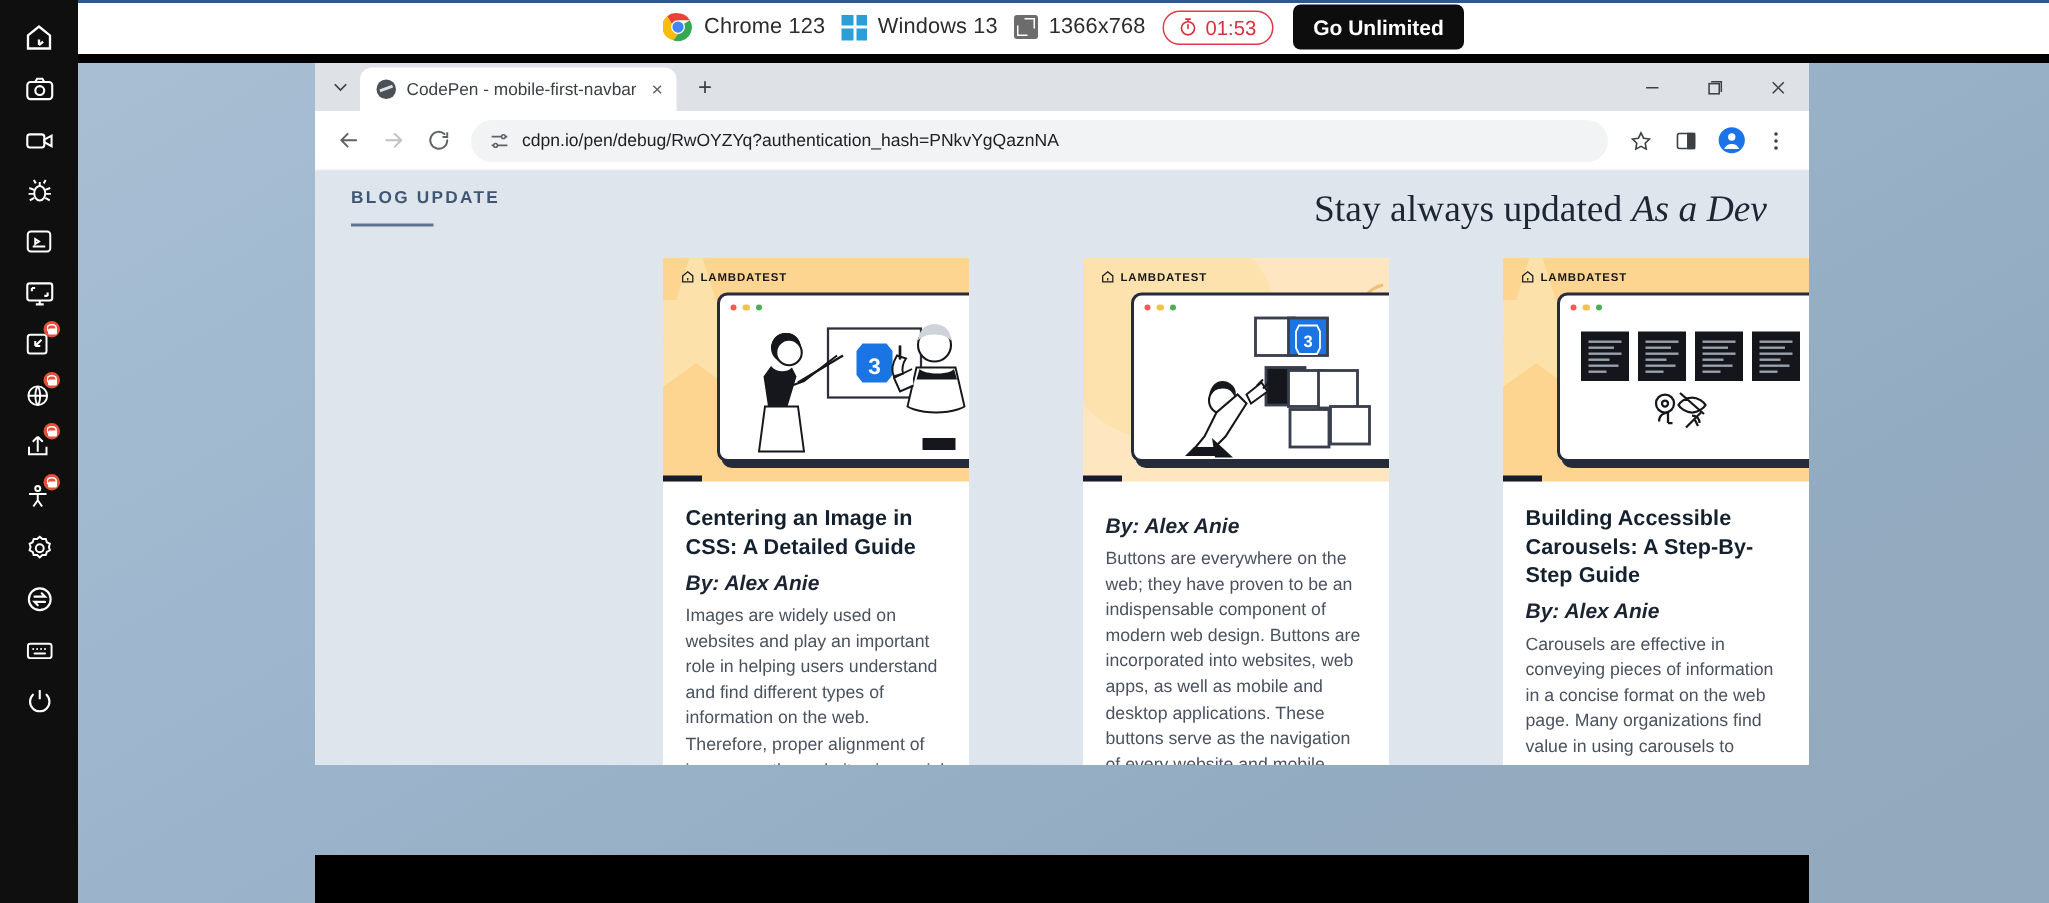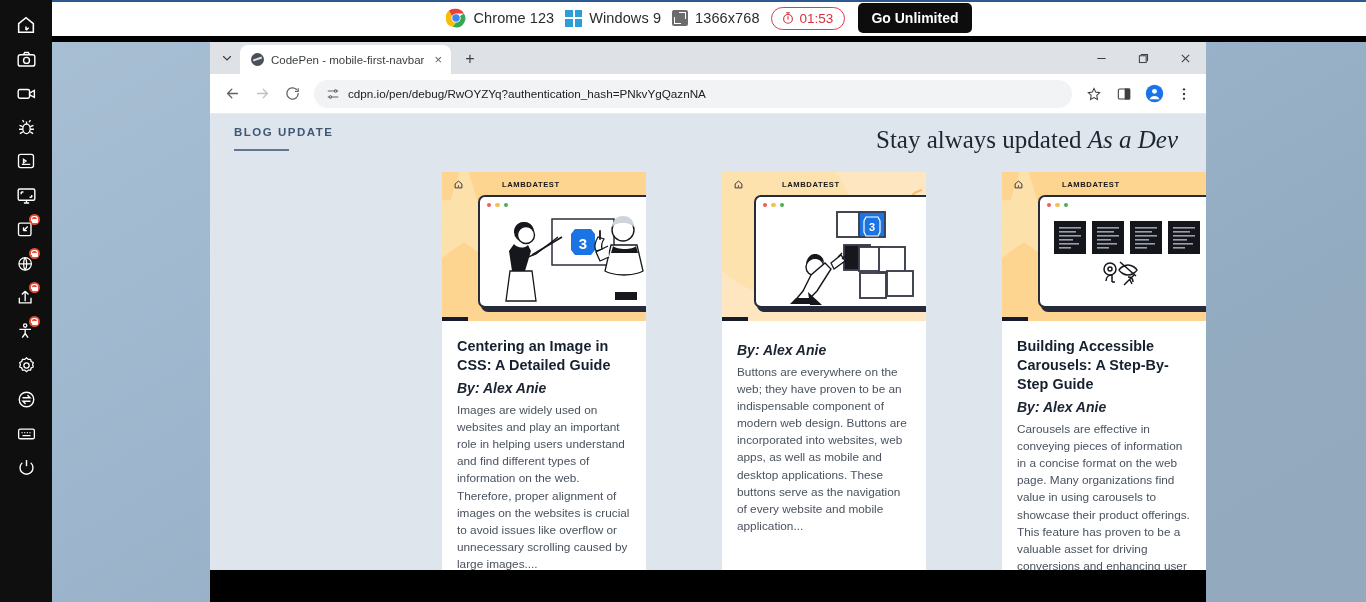--- a/index.html
+++ b/index.html
@@ -59,21 +59,21 @@
   .win-sq i { background:#2b9ed8; display:block; }
   .res-ico {
     width:16px; height:16px; background:#6c6c6c; border-radius:2px;
     position:relative;
   }
   .res-ico::before { content:""; position:absolute; left:2px; bottom:2px; width:6px; height:6px; border-left:1.6px solid #fff; border-bottom:1.6px solid #fff; }
   .res-ico::after  { content:""; position:absolute; right:2px; top:2px; width:6px; height:6px; border-right:1.6px solid #fff; border-top:1.6px solid #fff; }
 
   
   #browser {
-    position:absolute; left:210px; top:42px; width:996px; height:528px;
+    position:absolute; left:210px; top:42px; width:996px; height:468px;
     background:#4d7c0f; z-index:10; overflow:hidden;
   }
   #tabstrip {
     height:32px; background:#dee1e6; display:flex; align-items:flex-end; padding-left:4px;
     position:relative;
   }
   .tabsearch {
     width:26px; height:26px; margin-bottom:3px; display:flex; align-items:center;
     justify-content:center; border-radius:4px; cursor:pointer;
   }
@@ -140,21 +140,21 @@
     background:#fde1ab; clip-path:polygon(50% 0%,61% 35%,98% 35%,68% 57%,79% 91%,50% 70%,21% 91%,32% 57%,2% 35%,39% 35%);
   }
   .blob-bg {
     position:absolute; left:-20px; top:-28px; width:150px; height:150px;
     border-radius:50%; background:#fde2ae;
   }
   .squiggle { position:absolute; right:2px; bottom:0; opacity:.85; }
   .lt-logo {
     position:absolute; left:12px; top:8px; display:flex; align-items:center; gap:4px; z-index:3;
   }
-  .lt-logo .lt-name { font-size:7.6px; font-weight:bold; letter-spacing:.6px; color:#16181c;margin-left:35px; }
+  .lt-logo .lt-name { font-size:7.6px; font-weight:bold; letter-spacing:.6px; color:#16181c; }
   .screen {
     position:absolute; left:36px; top:23px; width:186px; height:113px;
     background:#fff; border:2.4px solid #252b3b; border-radius:7px;
     box-shadow:3px 4px 0 #252b3b; overflow:hidden; z-index:2;
   }
   .dots { position:absolute; left:7px; top:6px; display:flex; gap:4px; }
   .dots i { width:4.4px; height:4.4px; border-radius:50%; display:block; }
   .heart-badge {
     position:absolute; left:0; bottom:-22px; width:26px; height:26px;
     background:#151b2c; display:flex; align-items:center; justify-content:center;
@@ -282,21 +282,21 @@
       </svg>
     <span class="lbl">Chrome 123</span>
   </div>
   <div class="tb-item">
     <span class="win-sq">
         <i></i>
         <i></i>
         <i></i>
         <i></i>
       </span>
-    <span class="lbl">Windows 9</span>
+    <span class="lbl">Windows 13</span>
   </div>
   <div class="tb-item">
     <span class="res-ico"></span>
     <span class="lbl">1366x768</span>
   </div>
   <div class="timer">
     <svg width="14" height="14" viewBox="0 0 24 24" fill="none" stroke="#d8303f" stroke-width="1.9">
         <circle cx="12" cy="13.5" r="7.5"></circle>
         <path d="M12 13.5V9.5M9.5 3h5M12 3v2.5" stroke-linecap="round"></path>
       </svg>

